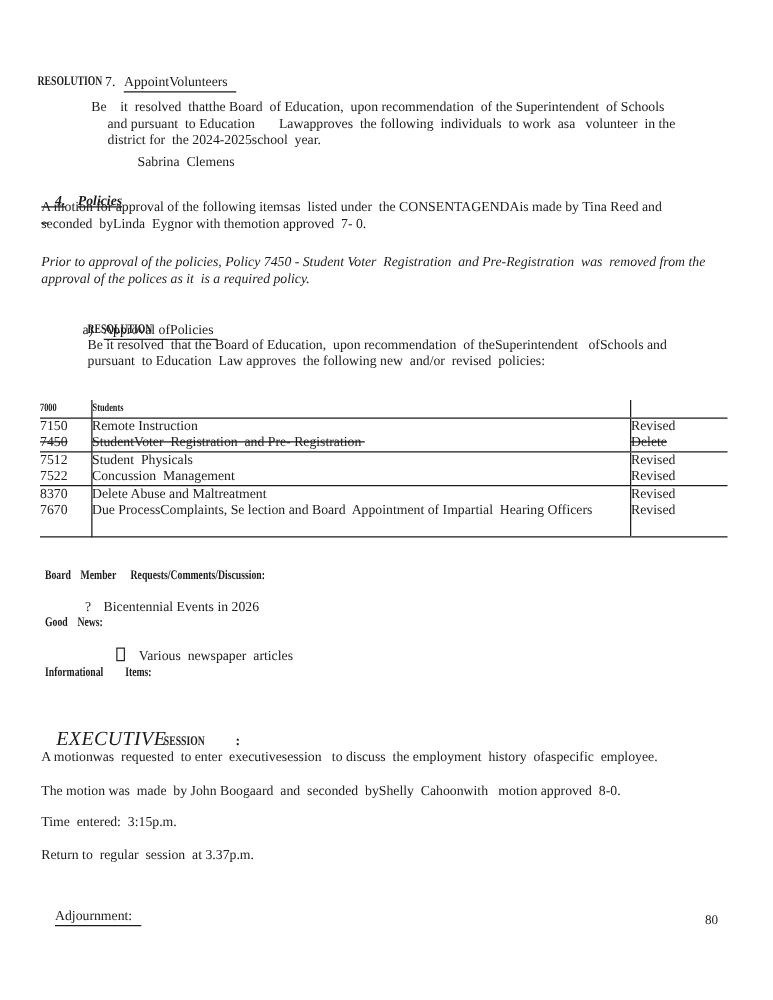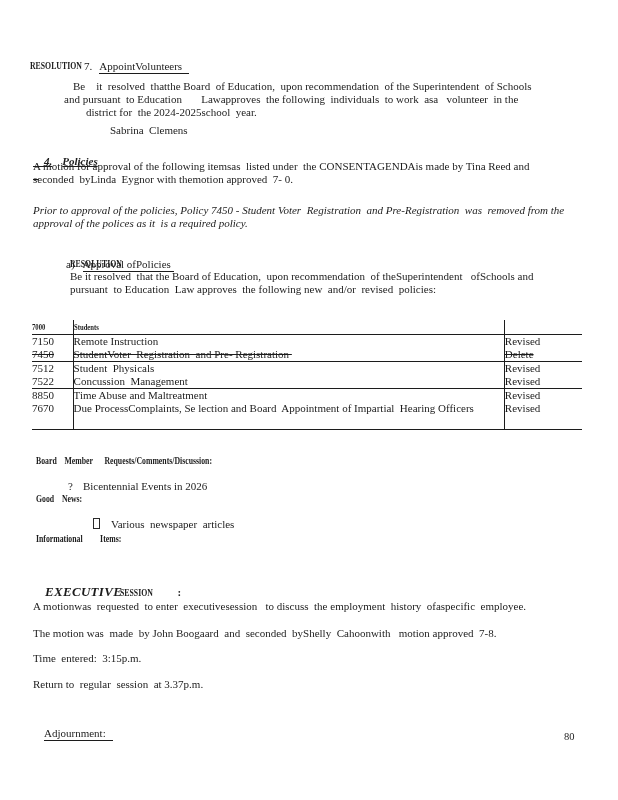--- a/index.html
+++ b/index.html
@@ -55,40 +55,40 @@
   tr.rule td{border-bottom:1px solid #1c1c1c;}
   tr.strike span{text-decoration:line-through;}
   
   .tofu{
     display:inline-block;
     width:5px;height:9px;
     border:1px solid #2a2a2a;
     margin-right:11px;
     vertical-align:-1px;
   }
-  .exec-it{font-weight:bold;font-style:italic;font-size:13px;letter-spacing:0.3px;}
+  .exec-it{font-weight:normal;font-style:italic;font-size:16px;letter-spacing:0.3px;}
   .exec-colon{margin-left:13px;font-weight:bold;}
   .pgnum{font-size:10.5px;}
 </style>
 </head>
 <body>
 
 <div class="page">
 
   <div class="abs line" style="left:73px;top:47px;">
     <span class="marker" style="margin-right:7px;">7.</span><span class="u" style="padding-right:7px;">AppointVolunteers</span>
   </div>
 
   <div class="abs" style="left:30px;top:59px;">
     <span class="cond">RESOLUTION</span>
   </div>
 
   <div class="abs" style="left:0;top:80px;">
     <div class="line" style="margin-left:73px;">Be    it  resolved  thatthe Board  of Education,  upon recommendation  of the Superintendent  of Schools</div>
-    <div class="line" style="margin-left:64px;">and pursuant  to Education       Lawapproves  the following  individuals  to work  asa   volunteer  in the</div>
+    <div class="line" style="margin-left:86px;">and pursuant  to Education       Lawapproves  the following  individuals  to work  asa   volunteer  in the</div>
     <div class="line" style="margin-left:86px;">district for  the 2024-2025school  year.</div>
   </div>
 
   <div class="abs line" style="left:110px;top:124px;">Sabrina  Clemens</div>
 
   <div class="abs line bi" style="left:33px;top:142px;text-decoration:underline;">
     <span style="margin-right:10px;">4.</span><span>Policies</span>
   </div>
 
   <div class="abs" style="left:33px;top:160px;">
@@ -136,22 +136,22 @@
         <td class="c1"><span>7512</span></td>
         <td class="c2"><span>Student  Physicals</span></td>
         <td class="c3"><span>Revised</span></td>
       </tr>
       <tr class="rule">
         <td class="c1"><span>7522</span></td>
         <td class="c2"><span>Concussion  Management</span></td>
         <td class="c3"><span>Revised</span></td>
       </tr>
       <tr>
-        <td class="c1"><span>8850</span></td>
-        <td class="c2"><span>Time Abuse and Maltreatment</span></td>
+        <td class="c1"><span>8370</span></td>
+        <td class="c2"><span>Delete Abuse and Maltreatment</span></td>
         <td class="c3"><span>Revised</span></td>
       </tr>
       <tr class="rule">
         <td class="c1"><span>7670</span></td>
         <td class="c2" style="height:27px;"><span>Due ProcessComplaints, Se lection and Board  Appointment of Impartial  Hearing Officers</span></td>
         <td class="c3"><span>Revised</span></td>
       </tr>
     </tbody>
       </table>
   </div>
@@ -172,21 +172,21 @@
 
   <div class="abs" style="left:36px;top:532px;text-decoration:underline;">
     <span class="cond">Informational         Items:</span>
   </div>
 
   <div class="abs line" style="left:34px;top:572px;">
     <span class="exec-it">EXECUTIVE</span><span class="cond" style="margin-left:-2px;">SESSION</span><span class="exec-colon">:</span>
   </div>
 
   <div class="abs line" style="left:33px;top:600px;">A motionwas  requested  to enter  executivesession   to discuss  the employment  history  ofaspecific  employee.</div>
-  <div class="abs line" style="left:33px;top:627px;">The motion was  made  by John Boogaard  and  seconded  byShelly  Cahoonwith   motion approved  7-8.</div>
+  <div class="abs line" style="left:33px;top:627px;">The motion was  made  by John Boogaard  and  seconded  byShelly  Cahoonwith   motion approved  8-0.</div>
   <div class="abs line" style="left:33px;top:652px;">Time  entered:  3:15p.m.</div>
   <div class="abs line" style="left:33px;top:678px;text-align:right;">Return to  regular  session  at 3.37p.m.</div>
 
   <div class="abs line" style="left:33px;top:704px;">
     <span class="u" style="padding-right:5px;margin-top:10px;">Adjournment: </span>
   </div>
 
   <div class="abs pgnum" style="left:564px;top:731px;">80</div>
 
 </div>

